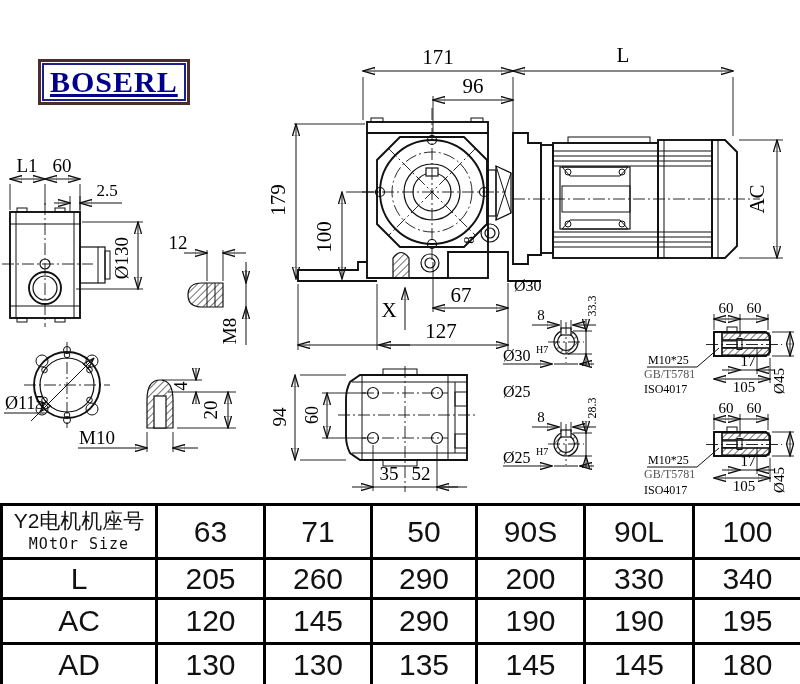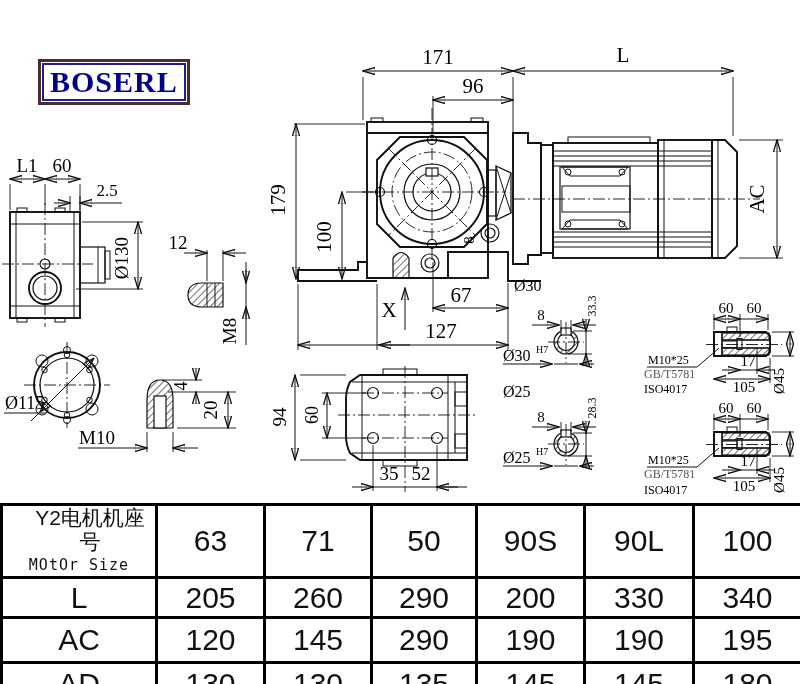--- a/index.html
+++ b/index.html
@@ -3,40 +3,40 @@
 <meta charset="utf-8">
 <style>
   html,body{margin:0;padding:0;}
   #stage{position:relative;width:800px;height:684px;background:#ffffff;overflow:hidden;
          font-family:"Liberation Sans",sans-serif;}
   #title{position:absolute;left:38px;top:12px;font-size:31px;font-weight:bold;color:#000;
          letter-spacing:2px;white-space:nowrap;}
   #logo{position:absolute;left:38px;top:59px;border:3px solid #4a2e2e;background:#fff;padding:1px;}
   #logo .inner{border:2px solid #1f1f8c;padding:0 6px;}
   #logo .txt{font-family:"Liberation Serif",serif;font-weight:bold;font-size:30px;color:#00008b;
-             line-height:34px;letter-spacing:1px;}
+             line-height:34px;letter-spacing:1px;text-decoration:underline;}
   svg{position:absolute;left:0;top:0;}
   svg line,svg path,svg polygon,svg rect,svg circle,svg polyline{stroke:#111;fill:none;stroke-width:1.2px;}
   .o{stroke-width:1.9px;}
   .t{stroke-width:1px;}
   .cl{stroke-width:0.9px;stroke-dasharray:12 3 2 3;}
   .dim{stroke-width:1px;}
   .ext{stroke-width:0.9px;}
   .wh{fill:#fff;}
   .hat{fill:url(#hat);}
   svg text{font-family:"Liberation Serif",serif;fill:#000;stroke:none;}
   .d21{font-size:21px;} .d19{font-size:19px;} .d18{font-size:18px;} .d17{font-size:17px;}
   .d16{font-size:16px;} .d15{font-size:15px;} .d12{font-size:12px;} .d10{font-size:10px;}
   .gray{fill:#555;}
   .mid{text-anchor:middle;}
   #spec-table{position:absolute;left:0;top:503px;width:800px;height:181px;
       border-collapse:collapse;table-layout:fixed;}
   #spec-table td{border:3px solid #000;text-align:center;vertical-align:middle;padding:0;
       font-size:30px;color:#111;}
-  #spec-table .hdr-cn{font-size:21px;line-height:24px;padding-left:22px;}
+  #spec-table .hdr-cn{font-size:21px;line-height:24px;}
   #spec-table .hdr-en{font-family:"DejaVu Sans Mono",monospace;font-size:15px;line-height:22px;letter-spacing:1px;}
 </style>
 </head>
 <body>
 
 <div id="stage">
 
 <svg width="800" height="503" viewBox="0 0 800 503">
   <defs>
     <marker id="arr" viewBox="0 0 12 8" refX="11.5" refY="4" markerWidth="13" markerHeight="8.7" orient="auto-start-reverse">

